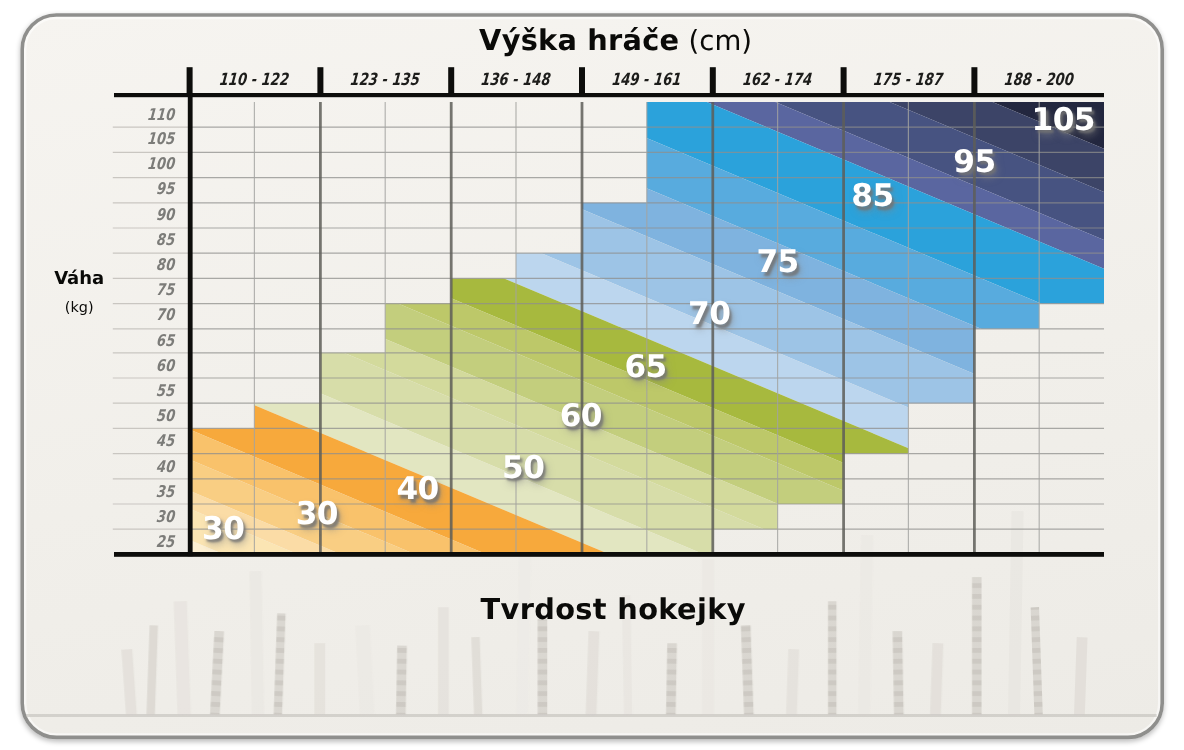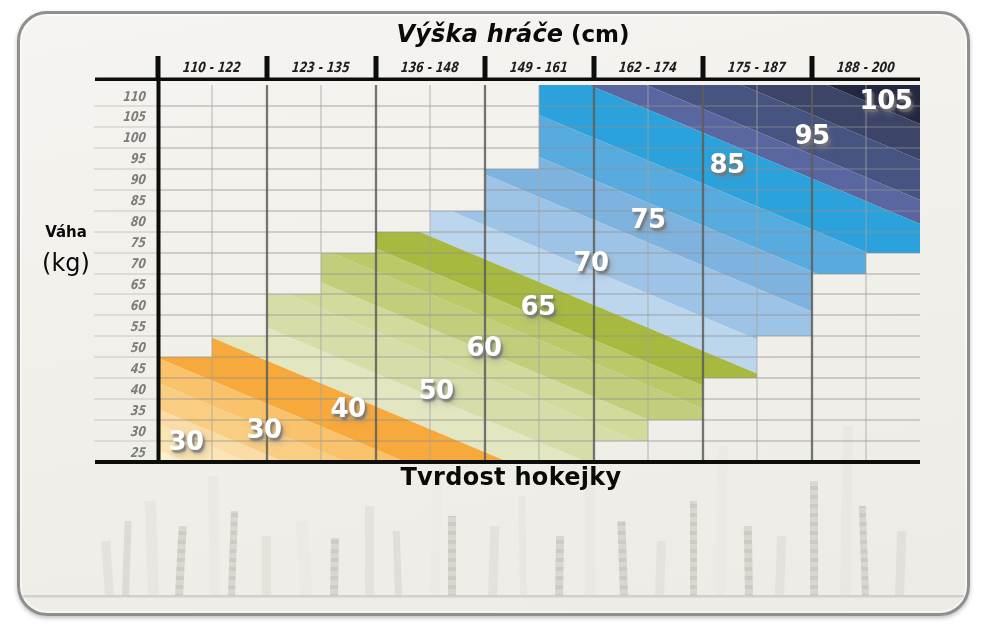--- a/index.html
+++ b/index.html
@@ -5,30 +5,30 @@
   html,body{margin:0;padding:0;background:#ffffff;}
   .page{position:relative;width:987px;height:625px;background:#ffffff;overflow:hidden;
         font-family:"DejaVu Sans","Liberation Sans",sans-serif;}
   .card{position:absolute;left:17px;top:11px;width:947px;height:599px;
         border:3px solid #8f8f8d;border-radius:30px;
         background:linear-gradient(170deg,#f6f4f0 0%,#f1efea 55%,#edebe6 100%);
         box-shadow:0 2px 4px rgba(0,0,0,0.25), inset 0 0 0 2px rgba(255,255,255,0.55);}
   svg.chart{position:absolute;left:0;top:0;width:987px;height:625px;}
   .ovl{position:absolute;white-space:nowrap;}
   .title{top:20px;left:513px;transform:translateX(-50%);font-size:24px;color:#0a0a08;}
-  .title .b{font-weight:bold;letter-spacing:0.2px;font-style:italic;}
-  .title .u{font-weight:bold;font-size:23px;}
+  .title .b{font-weight:bold;letter-spacing:0.2px;}
+  .title .u{font-weight:normal;font-size:23px;}
   .colhead{top:58px;height:18px;line-height:18px;font-size:14px;font-weight:bold;font-style:italic;
            color:#1d1d1b;transform:translateX(-50%) scaleX(0.78) skewX(-8deg);}
   .rowlab{left:88px;width:58px;text-align:right;height:20px;line-height:20px;font-size:13.5px;
           font-weight:bold;font-style:italic;color:#7c7c79;
           transform:scaleX(0.8) skewX(-8deg);transform-origin:100% 50%;}
   .yaxis-b{left:66px;top:223px;transform:translateX(-50%);font-size:15px;font-weight:bold;color:#0a0a08;}
-  .yaxis-u{left:66px;top:249px;transform:translateX(-50%);font-size:24px;color:#0a0a08;}
-  .footer{top:463px;left:511px;transform:translateX(-50%);font-size:24px;font-weight:bold;
+  .yaxis-u{left:66px;top:249px;transform:translateX(-50%);font-size:12px;color:#0a0a08;}
+  .footer{top:494px;left:511px;transform:translateX(-50%);font-size:24px;font-weight:bold;
           color:#0a0a08;letter-spacing:0.3px;}
   .bandlab{transform:translate(-50%,-50%);font-size:26px;font-weight:bold;color:#ffffff;
            letter-spacing:-0.5px;
            text-shadow:2px 3px 2px rgba(115,115,115,0.85), 3px 5px 6px rgba(135,135,135,0.5);}
 </style>
 </head>
 <body>
 
 <div class="page">
   <div class="card"></div>

